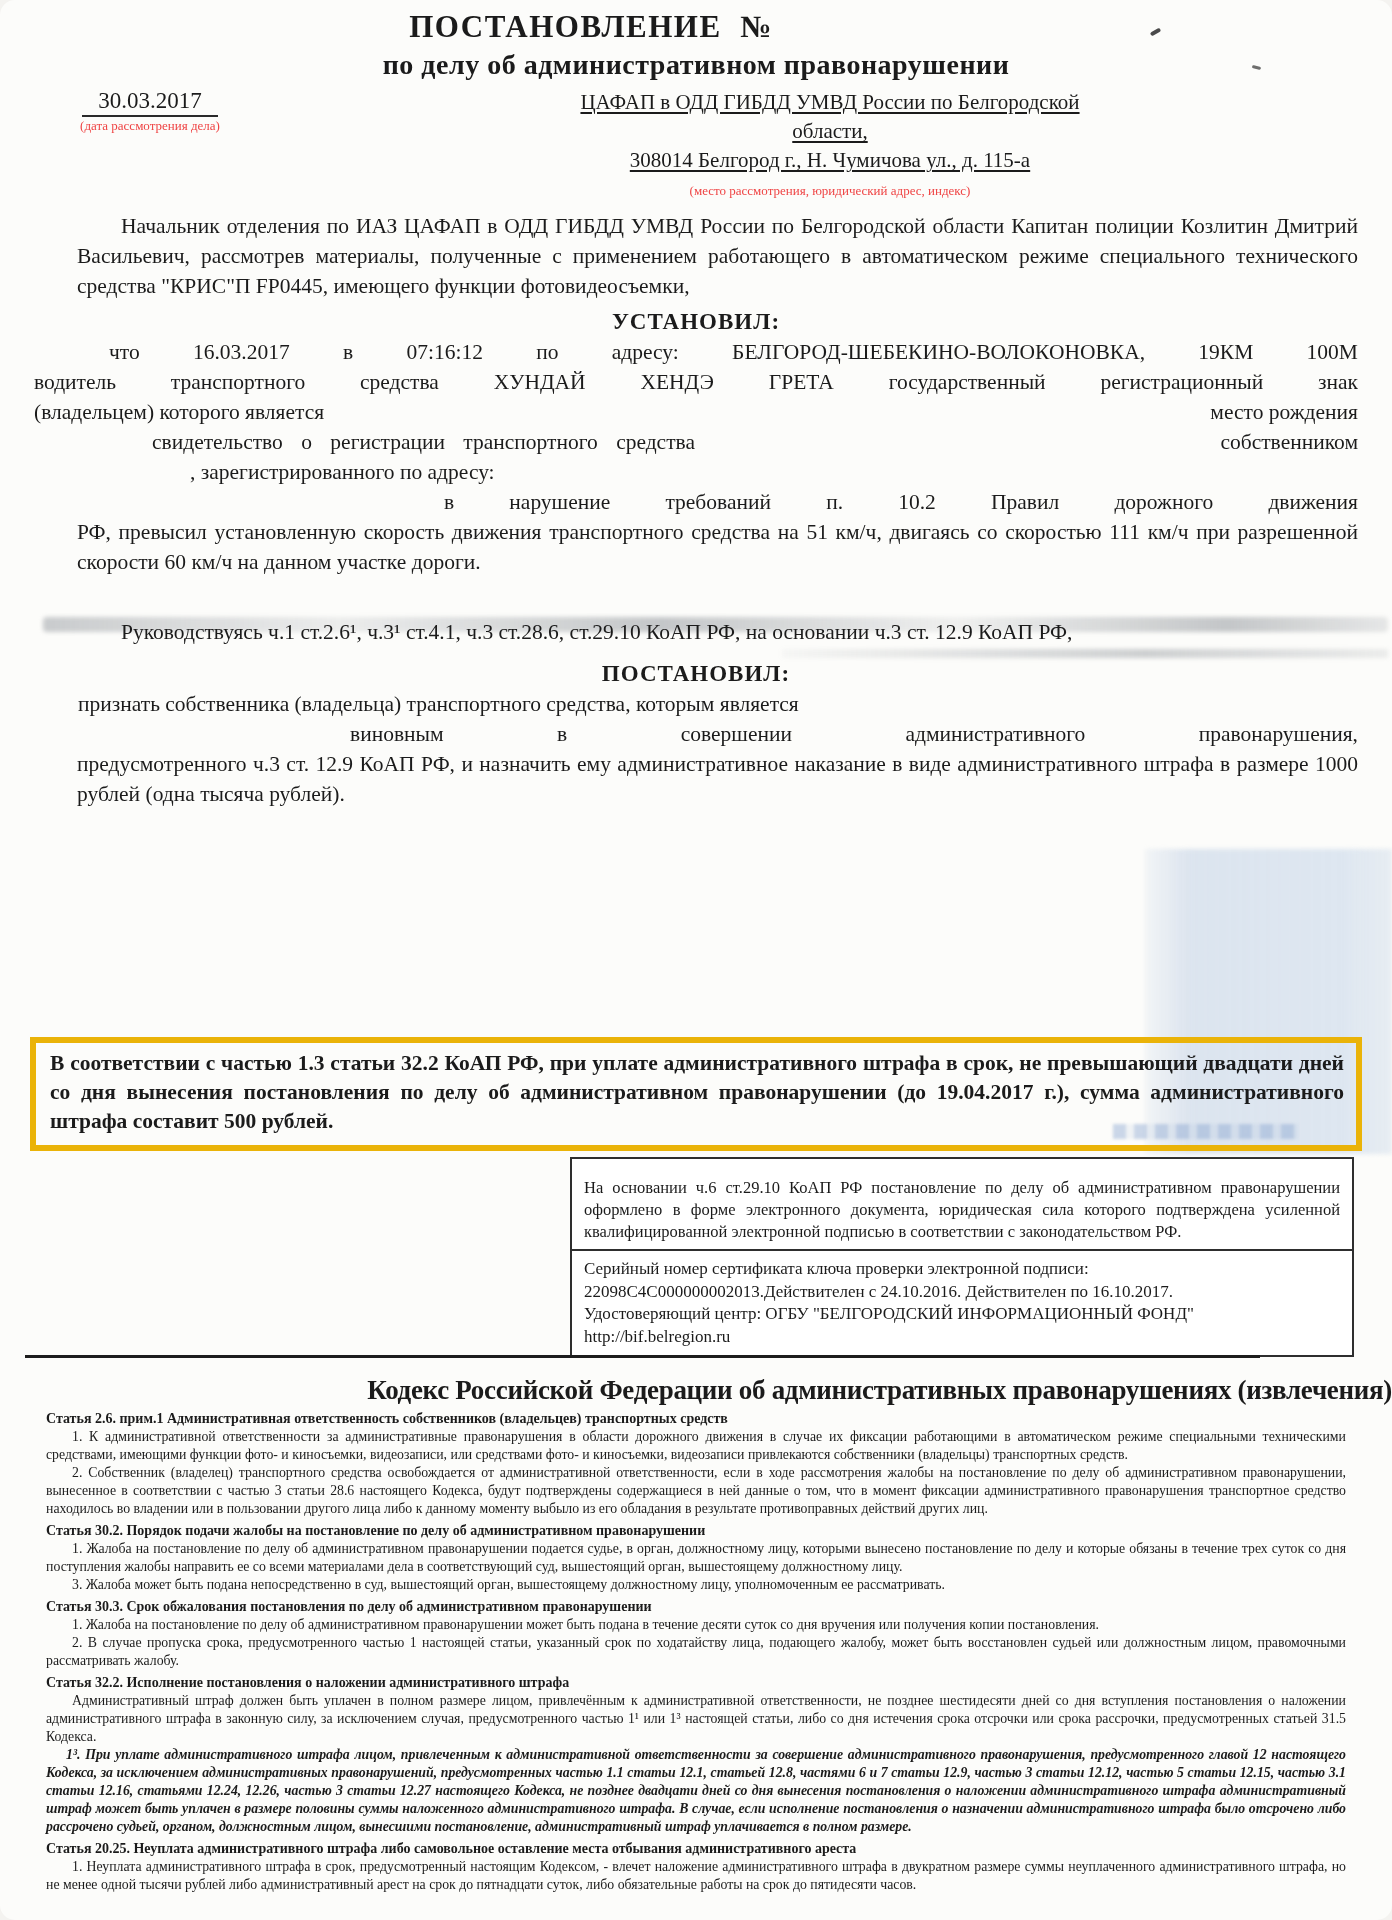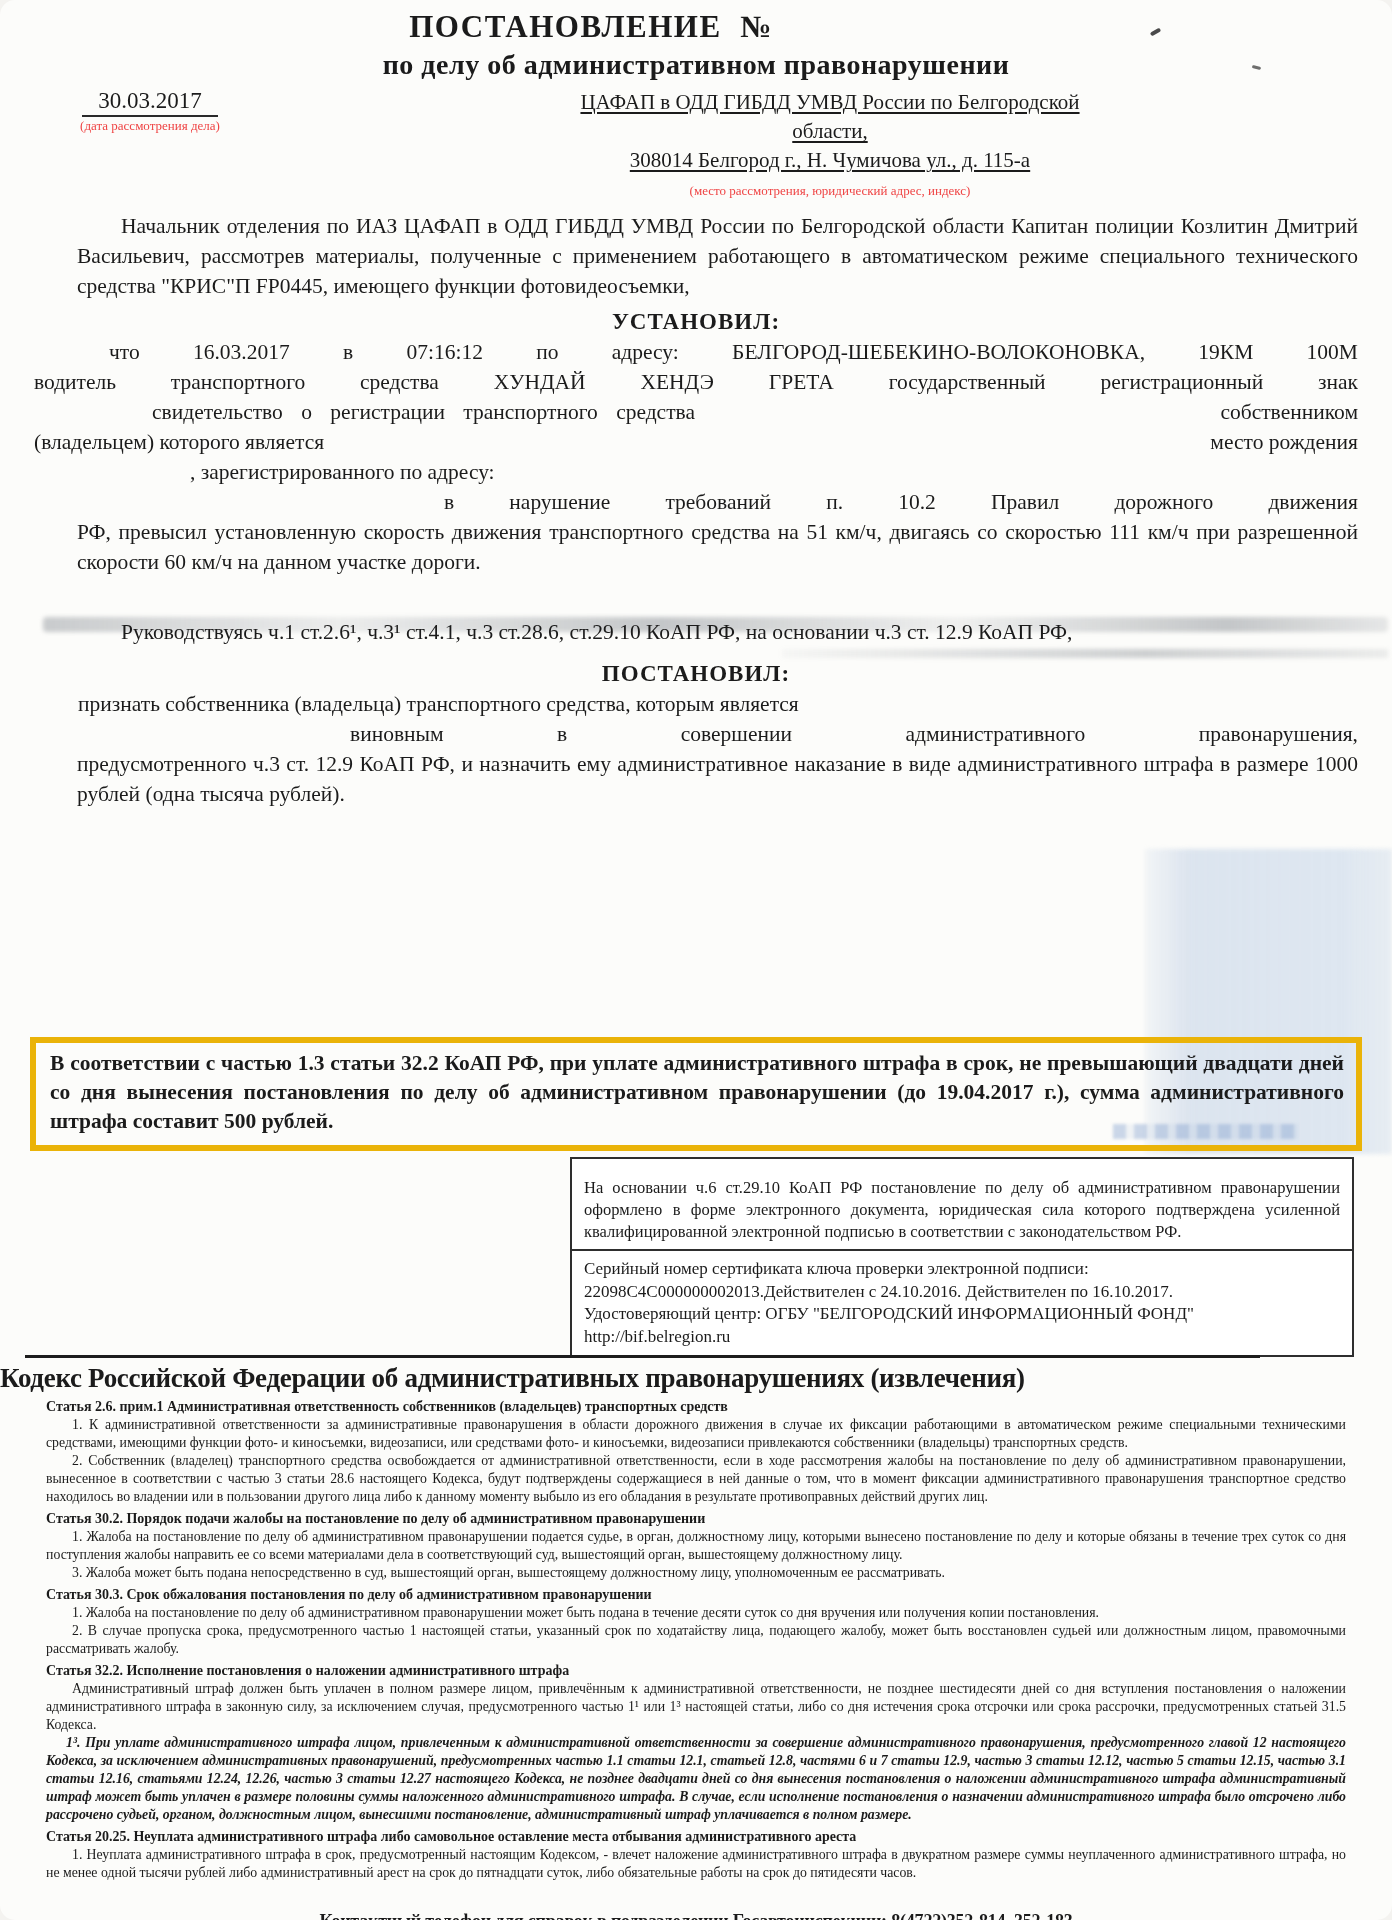--- a/index.html
+++ b/index.html
@@ -93,22 +93,22 @@
     border:2px solid #2e2e2e;background:#fff;
   }
   .sig-top{
     padding:18px 12px 6px;font-size:16.5px;line-height:22px;text-align:justify;
     border-bottom:2px solid #2e2e2e;
   }
   .sig-bot{padding:7px 12px 7px;font-size:17px;line-height:22.5px;}
   
   .hrule{height:3px;background:#1d1d1d;width:1235px;margin:-2px 0 0 25px;}
   .code-head{
-    text-align:left;font-size:27px;font-weight:700;
-    line-height:32px;letter-spacing:-.3px;margin-top:4px;
+    text-align:right;font-size:27px;font-weight:700;
+    line-height:32px;letter-spacing:-.3px;margin-top:16px;
   }
   .fineprint{padding:0 46px;font-size:13.8px;line-height:18px;text-align:justify;margin-top:3px;}
   .fp-head{font-weight:700;margin-top:4px;text-align:left;font-size:14px;}
   .fp-text{text-indent:26px;}
   .fp-italic{font-style:italic;font-weight:600;text-indent:20px;}
   
   .footer{
     text-align:center;font-weight:700;font-size:18px;
     margin-top:24px;line-height:30px;letter-spacing:-.2px;
   }
@@ -139,26 +139,26 @@
     </div>
 
     <div class="bodytxt pad just indent" style="margin-top:6px;">Начальник отделения по ИАЗ ЦАФАП в ОДД ГИБДД УМВД России по Белгородской области Капитан полиции Козлитин Дмитрий Васильевич, рассмотрев материалы, полученные с применением работающего в автоматическом режиме специального технического средства "КРИС"П FP0445, имеющего функции фотовидеосъемки,</div>
 
     <div class="sec-head">УСТАНОВИЛ:</div>
 
     <div class="bodytxt pad">
       <div class="jlast" style="text-indent:75px;">что 16.03.2017 в 07:16:12 по адресу: БЕЛГОРОД-ШЕБЕКИНО-ВОЛОКОНОВКА, 19КМ 100М</div>
       <div class="jlast">водитель транспортного средства ХУНДАЙ ХЕНДЭ ГРЕТА государственный регистрационный знак</div>
       <div class="gapline">
+        <span>(владельцем) которого является</span>
+        <span>место рождения</span>
+      </div>
+      <div class="gapline">
         <span class="ws ml150">свидетельство о регистрации транспортного средства</span>
         <span>собственником</span>
-      </div>
-      <div class="gapline">
-        <span>(владельцем) которого является</span>
-        <span>место рождения</span>
       </div>
       <div class="ml156">, зарегистрированного по адресу:</div>
       <div class="ml410 jlast">в нарушение требований п. 10.2 Правил дорожного движения</div>
       <div class="just">РФ, превысил установленную скорость движения транспортного средства на 51 км/ч, двигаясь со скоростью 111 км/ч при разрешенной скорости 60 км/ч на данном участке дороги.</div>
       <div class="guided just indent">
         <div class="smudge"></div>
         <div class="smudge2"></div>
         <span>Руководствуясь ч.1 ст.2.6¹, ч.3¹ ст.4.1, ч.3 ст.28.6, ст.29.10 КоАП РФ, на основании ч.3 ст. 12.9 КоАП РФ,</span>
       </div>
     </div>

